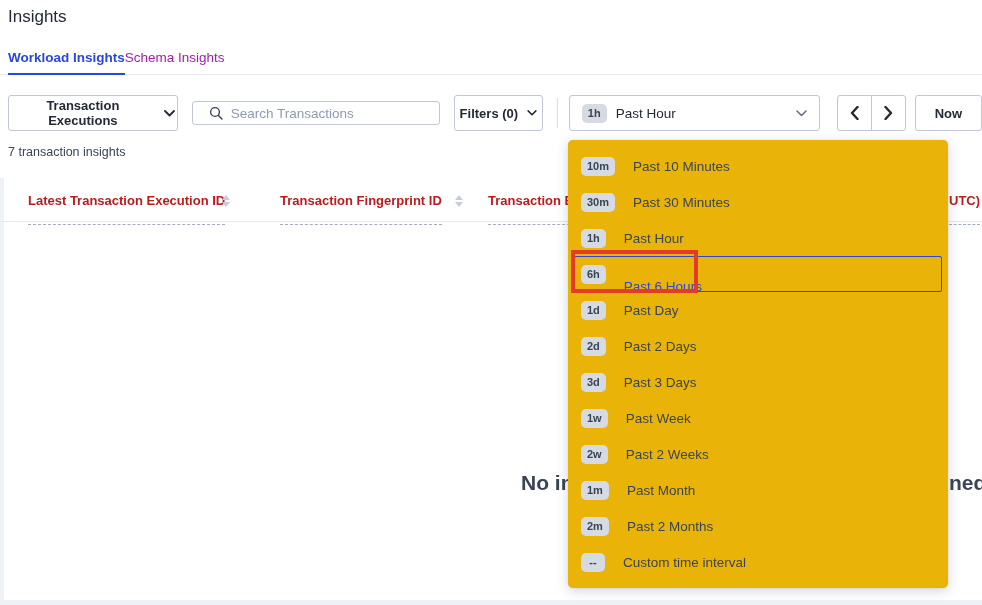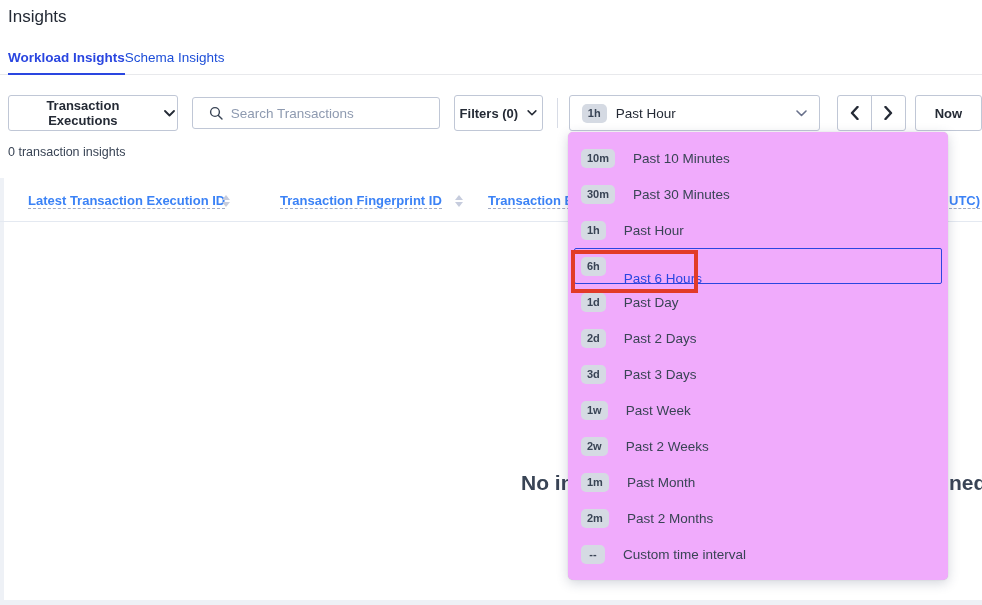--- a/index.html
+++ b/index.html
@@ -20,37 +20,37 @@
     font-size: 17px; font-weight: normal; color: #242a35;
   }
 
   
   .tabbar {
     position: absolute; top: 44px; left: 0; right: 0; height: 31px;
     display: flex; padding-left: 8px;
     border-bottom: 1px solid #e8e9ec;
   }
   .tab {
-    font-size: 13.5px; color: #1d4ed8; padding-top: 6px; cursor: pointer;
+    font-size: 13.5px; color: #a21caf; padding-top: 6px; cursor: pointer;
     border-bottom: 2px solid transparent; margin-bottom: -1px;
   }
   .tab.active { color: #2a46e0; font-weight: bold; border-bottom-color: #2a46e0; }
 
   
   .toolbar {
     position: absolute; top: 95px; left: 8px; height: 36px;
     display: flex; align-items: center;
   }
   .btn {
     height: 36px; background: #fff; border: 1px solid #c0c7d6; border-radius: 3px;
     display: flex; align-items: center; gap: 9px; padding: 0 2px;
     font-family: inherit; font-size: 13px; font-weight: bold; color: #242a35; cursor: pointer;
   }
   .searchbox {
-    margin-left: 14px; width: 251px; height: 32px;
+    margin-left: 14px; width: 251px; height: 24px;
     border: 1px solid #c0c7d6; border-radius: 3px; background: #fff;
     display: flex; align-items: center; padding: 0 16px; gap: 8px;
   }
   .searchbox input {
     border: none; outline: none; flex: 1; font-family: inherit;
     font-size: 13.5px; color: #242a35; background: transparent;
   }
   .searchbox input::placeholder { color: #8e9ab0; }
   .filters-btn { margin-left: 14px; width: 90px; justify-content: center; }
   .vdivider { width: 1px; height: 30px; background: #d8dce6; margin-left: 14px; margin-right: 11px; }
@@ -71,40 +71,40 @@
   .now-btn { margin-left: 9px; width: 68px; justify-content: center; }
 
   .status-line { position: absolute; top: 145px; left: 8px; font-size: 12.5px; color: #394455; }
 
   
   .thead {
     position: absolute; top: 187px; left: 0; right: 0; height: 35px;
     border-bottom: 1px solid #e4e9f1;
   }
   .th {
-    position: absolute; top: 6px; font-size: 13px; font-weight: bold; color: #3b82f6;
-    border-bottom: 1px dashed #a2abc4; padding-bottom: 0; cursor: pointer; white-space: nowrap;
+    position: absolute; top: 6px; font-size: 13px; font-weight: bold; color: #b91c1c;
+    border-bottom: 1px dashed #a2abc4; padding-bottom: 16px; cursor: pointer; white-space: nowrap;
   }
   .sort { position: absolute; top: 8px; display: inline-flex; flex-direction: column; gap: 2px; cursor: pointer; }
   .sort i { display: block; width: 0; height: 0; border-left: 4px solid transparent; border-right: 4px solid transparent; }
   .sort .up   { border-bottom: 5px solid #c6ccdd; }
   .sort .down { border-top:    5px solid #c6ccdd; }
 
   
   .empty-frag {
     position: absolute; top: 471px; font-size: 21px; font-weight: bold; color: #394455;
     white-space: nowrap; z-index: 1;
   }
   .empty-frag.left  { left: 521px; }
   .empty-frag.right { left: 949px; }
 
   
   .dd-panel {
-    position: absolute; left: 568px; top: 132px; width: 380px; z-index: 5;
-    background: #f0abfc; border-radius: 5px; padding: 8px 0;
+    position: absolute; left: 568px; top: 140px; width: 380px; z-index: 5;
+    background: #eab308; border-radius: 5px; padding: 8px 0;
     box-shadow: 0 3px 12px rgba(50,60,90,.22), 0 0 1px rgba(0,0,0,.2);
   }
   .dd-item {
     height: 36px; margin: 0 6px; padding: 0 6px; display: flex; align-items: center;
     border: 1px solid transparent; border-radius: 2px; cursor: pointer;
   }
   .dd-item .badge { margin-right: 18px; }
   .dd-item .dd-label { font-size: 13.5px; color: #394455; }
   .dd-item.selected { border-color: #2a46e0; }
   .dd-item.selected .dd-label { color: #2a46e0; margin-top: 25px; }
@@ -184,21 +184,21 @@
         <svg width="9" height="14" viewBox="0 0 9 14">
             <path d="M1.5 1L7 7l-5.5 6" fill="none" stroke="#242a35" stroke-width="2.4" stroke-linecap="round" stroke-linejoin="round"></path>
           </svg>
       </span>
     </button>
   </div>
 
   <button class="btn now-btn">Now</button>
 </div>
 
-<div class="status-line">0 transaction insights</div>
+<div class="status-line">7 transaction insights</div>
 
 <div class="thead">
   <span class="th" style="left:28px">Latest Transaction Execution ID</span>
   <span class="sort" style="left:222px">
       <i class="up"></i>
       <i class="down"></i>
     </span>
   <span class="th" style="left:280px">Transaction Fingerprint ID</span>
   <span class="sort" style="left:455px">
       <i class="up"></i>

